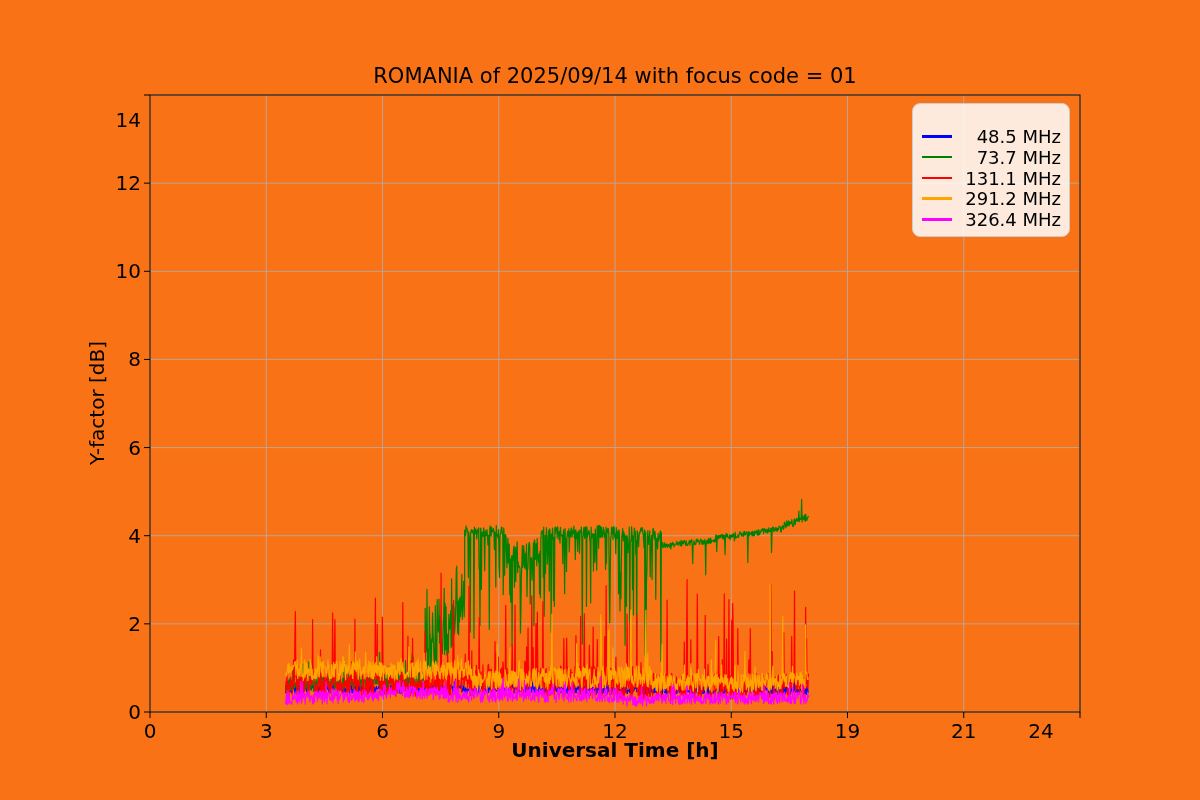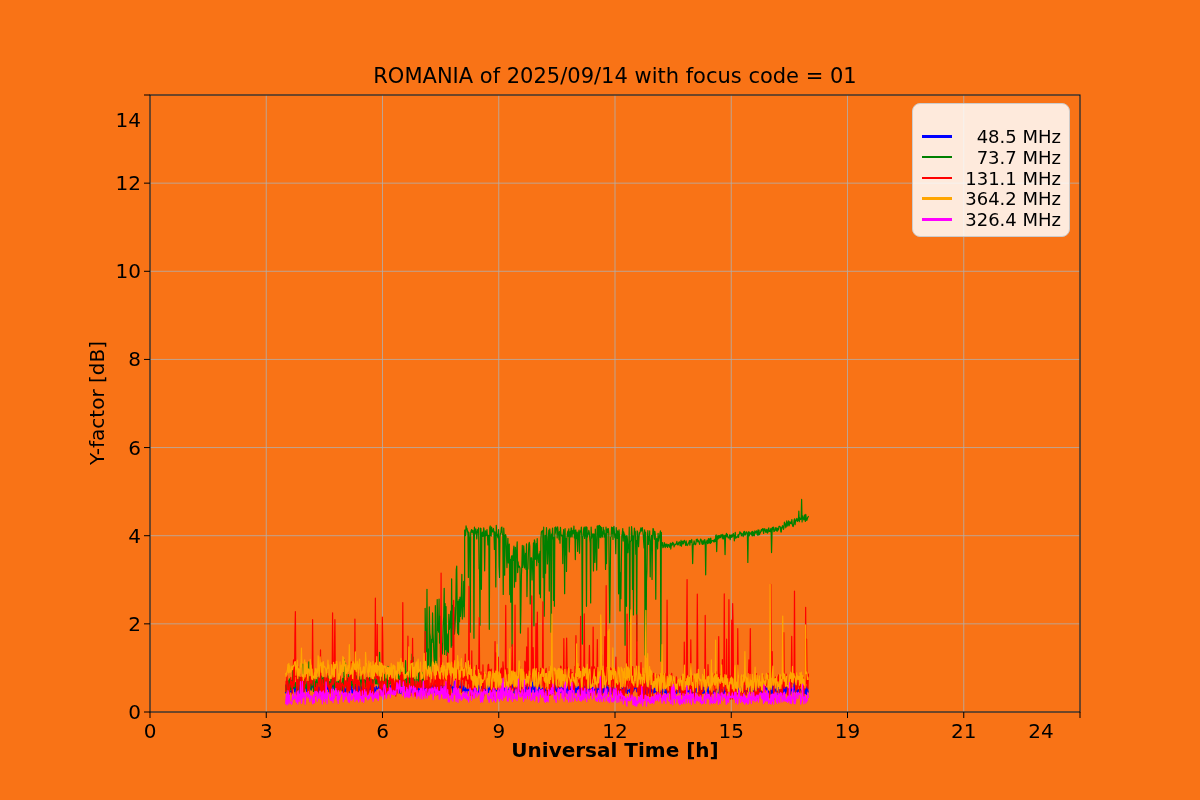--- a/index.html
+++ b/index.html
@@ -140,21 +140,21 @@
       <div class="legend-entry">
         <div class="legend-swatch" style="background: rgb(0, 128, 0);"></div>
         <div class="legend-label">73.7 MHz</div>
       </div>
       <div class="legend-entry">
         <div class="legend-swatch" style="background: rgb(255, 0, 0);"></div>
         <div class="legend-label">131.1 MHz</div>
       </div>
       <div class="legend-entry">
         <div class="legend-swatch" style="background: rgb(255, 165, 0);"></div>
-        <div class="legend-label">364.2 MHz</div>
+        <div class="legend-label">291.2 MHz</div>
       </div>
       <div class="legend-entry">
         <div class="legend-swatch" style="background: rgb(255, 0, 255);"></div>
         <div class="legend-label">326.4 MHz</div>
       </div>
     </div>
   <div id="tick-layer">
       <div class="tick-label x" style="left: 120px; top: 719px;">0</div>
       <div class="tick-label x" style="left: 236.25px; top: 719px;">3</div>
       <div class="tick-label x" style="left: 352.5px; top: 719px;">6</div>

